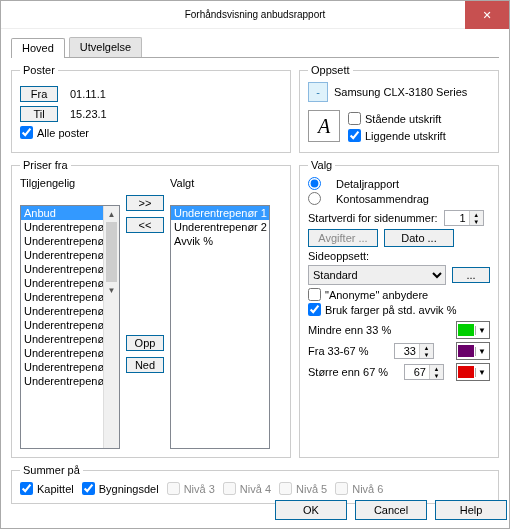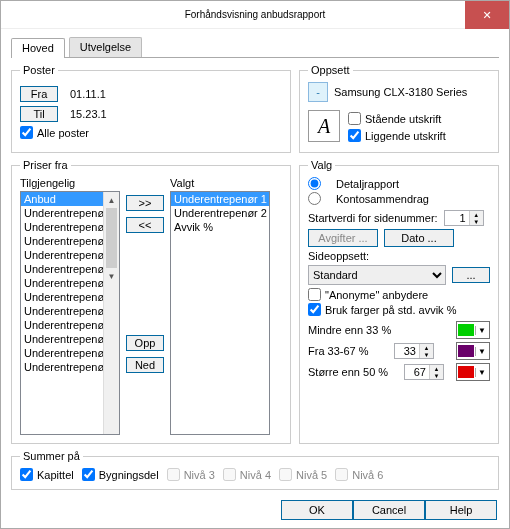--- a/index.html
+++ b/index.html
@@ -12,21 +12,21 @@
   .tabs { display:flex; gap:4px; border-bottom:1px solid #aaa; margin-bottom:6px;}
   .tab { padding:3px 10px 4px 10px; border:1px solid #aaa; border-bottom:none; background:#fff; position:relative; top:1px; border-radius:2px 2px 0 0; }
   .tab.inactive { background:#e5e5e5; border-color:#bbb; position:relative; top:0px;}
   fieldset { border:1px solid #ccc; padding:6px 8px 8px 8px; margin:0; }
   legend { padding:0 3px; color:#000; }
   .topRow { display:flex; gap:8px; }
   .poster { width:280px; }
   .oppsett { flex:1; }
   .btn { background:#f0f0f0; border:1px solid #0369a1; padding:2px 8px; min-width:48px; text-align:center; display:inline-block; cursor:default;}
   .btn.small { min-width:38px; padding:1px 6px;}
-  .bottomBtns { position:absolute; bottom:8px; right:12px; display:flex; }
+  .bottomBtns { position:absolute; bottom:8px; right:2px; display:flex; gap:8px;}
   .bottomBtns .btn{min-width:72px; padding:3px 8px;}
   .chk { display:inline-flex; align-items:center; gap:4px;}
   .chk input { margin:0; width:13px; height:13px;}
   .listbox { border:1px solid #828790; background:#fff; height:244px; width:100px; overflow:hidden; position:relative; display:flex; flex-direction:column;}
   .listbox .item { padding:1px 3px; white-space:nowrap; overflow:hidden; text-overflow:clip;}
   .listbox .item.sel { background:#3399ff; color:#fff;}
   .scrollbar { width:16px; background:#f0f0f0; border-left:1px solid #ddd;}
   .scrollbtn { width:100%; height:16px; background:#f0f0f0; display:flex; align-items:center; justify-content:center; font-size:8px; color:#555;}
   .scrollthumb { background:#cdcdcd; height:60px; margin:0 2px;}
   .spin { display:inline-flex; border:1px solid #abadb3;}
@@ -37,21 +37,21 @@
   .colorbtn .sw { width:16px; height:12px; display:inline-block;}
   .colorbtn .dd { margin-left:auto; font-size:8px; padding:0 2px; border-left:1px solid #aaa;}
   select { border:1px solid #abadb3; height:20px;}
   .radio { display:inline-flex; align-items:center; gap:15px;}
   .radio input { margin:0;}
   .muted { color:#888;}
   .iconA { width:32px; height:32px; border:1px solid #999; display:flex; align-items:center; justify-content:center; font-family:"Times New Roman",serif; font-size:20px; font-style:italic;}
   .printerIcon{width:20px;height:20px;border:1px solid #8ab9e0;background:#dff2fb;display:flex;align-items:center;justify-content:center;font-size:11px;color:#2a7ab0;}
   .priserGrid{display:flex; gap:6px;}
   .midBtns{display:flex;flex-direction:column;gap:6px;padding-top:18px;}
-  label.hdr{display:block;margin-bottom:2px;}
+  label.hdr{display:block;margin-bottom:16px;}
   .summerRow{display:flex;gap:8px;align-items:center;flex-wrap:wrap;}
   .valg .line{display:flex;align-items:center;gap:6px;margin:3px 0;}
 </style>
 </head>
 <body>
 
 <div class="window">
   <div class="titlebar">
     <span class="title">Forhåndsvisning anbudsrapport</span>
     <div class="closebtn">
@@ -206,21 +206,21 @@
                 <span class="spbtn">▼</span>
               </span>
             </span>
           <span style="flex:1"></span>
           <span class="colorbtn">
               <span class="sw" id="cMid" style="background: rgb(106, 0, 106);"></span>
               <span class="dd">▼</span>
             </span>
         </div>
         <div class="line">
-          <span style="width:90px;">Større enn 50 %</span>
+          <span style="width:90px;">Større enn 67 %</span>
           <span class="spin">
               <input value="67" style="">
               <span class="spbtns">
                 <span class="spbtn">▲</span>
                 <span class="spbtn">▼</span>
               </span>
             </span>
           <span style="flex:1"></span>
           <span class="colorbtn">
               <span class="sw" id="cHigh" style="background: rgb(224, 0, 0);"></span>

